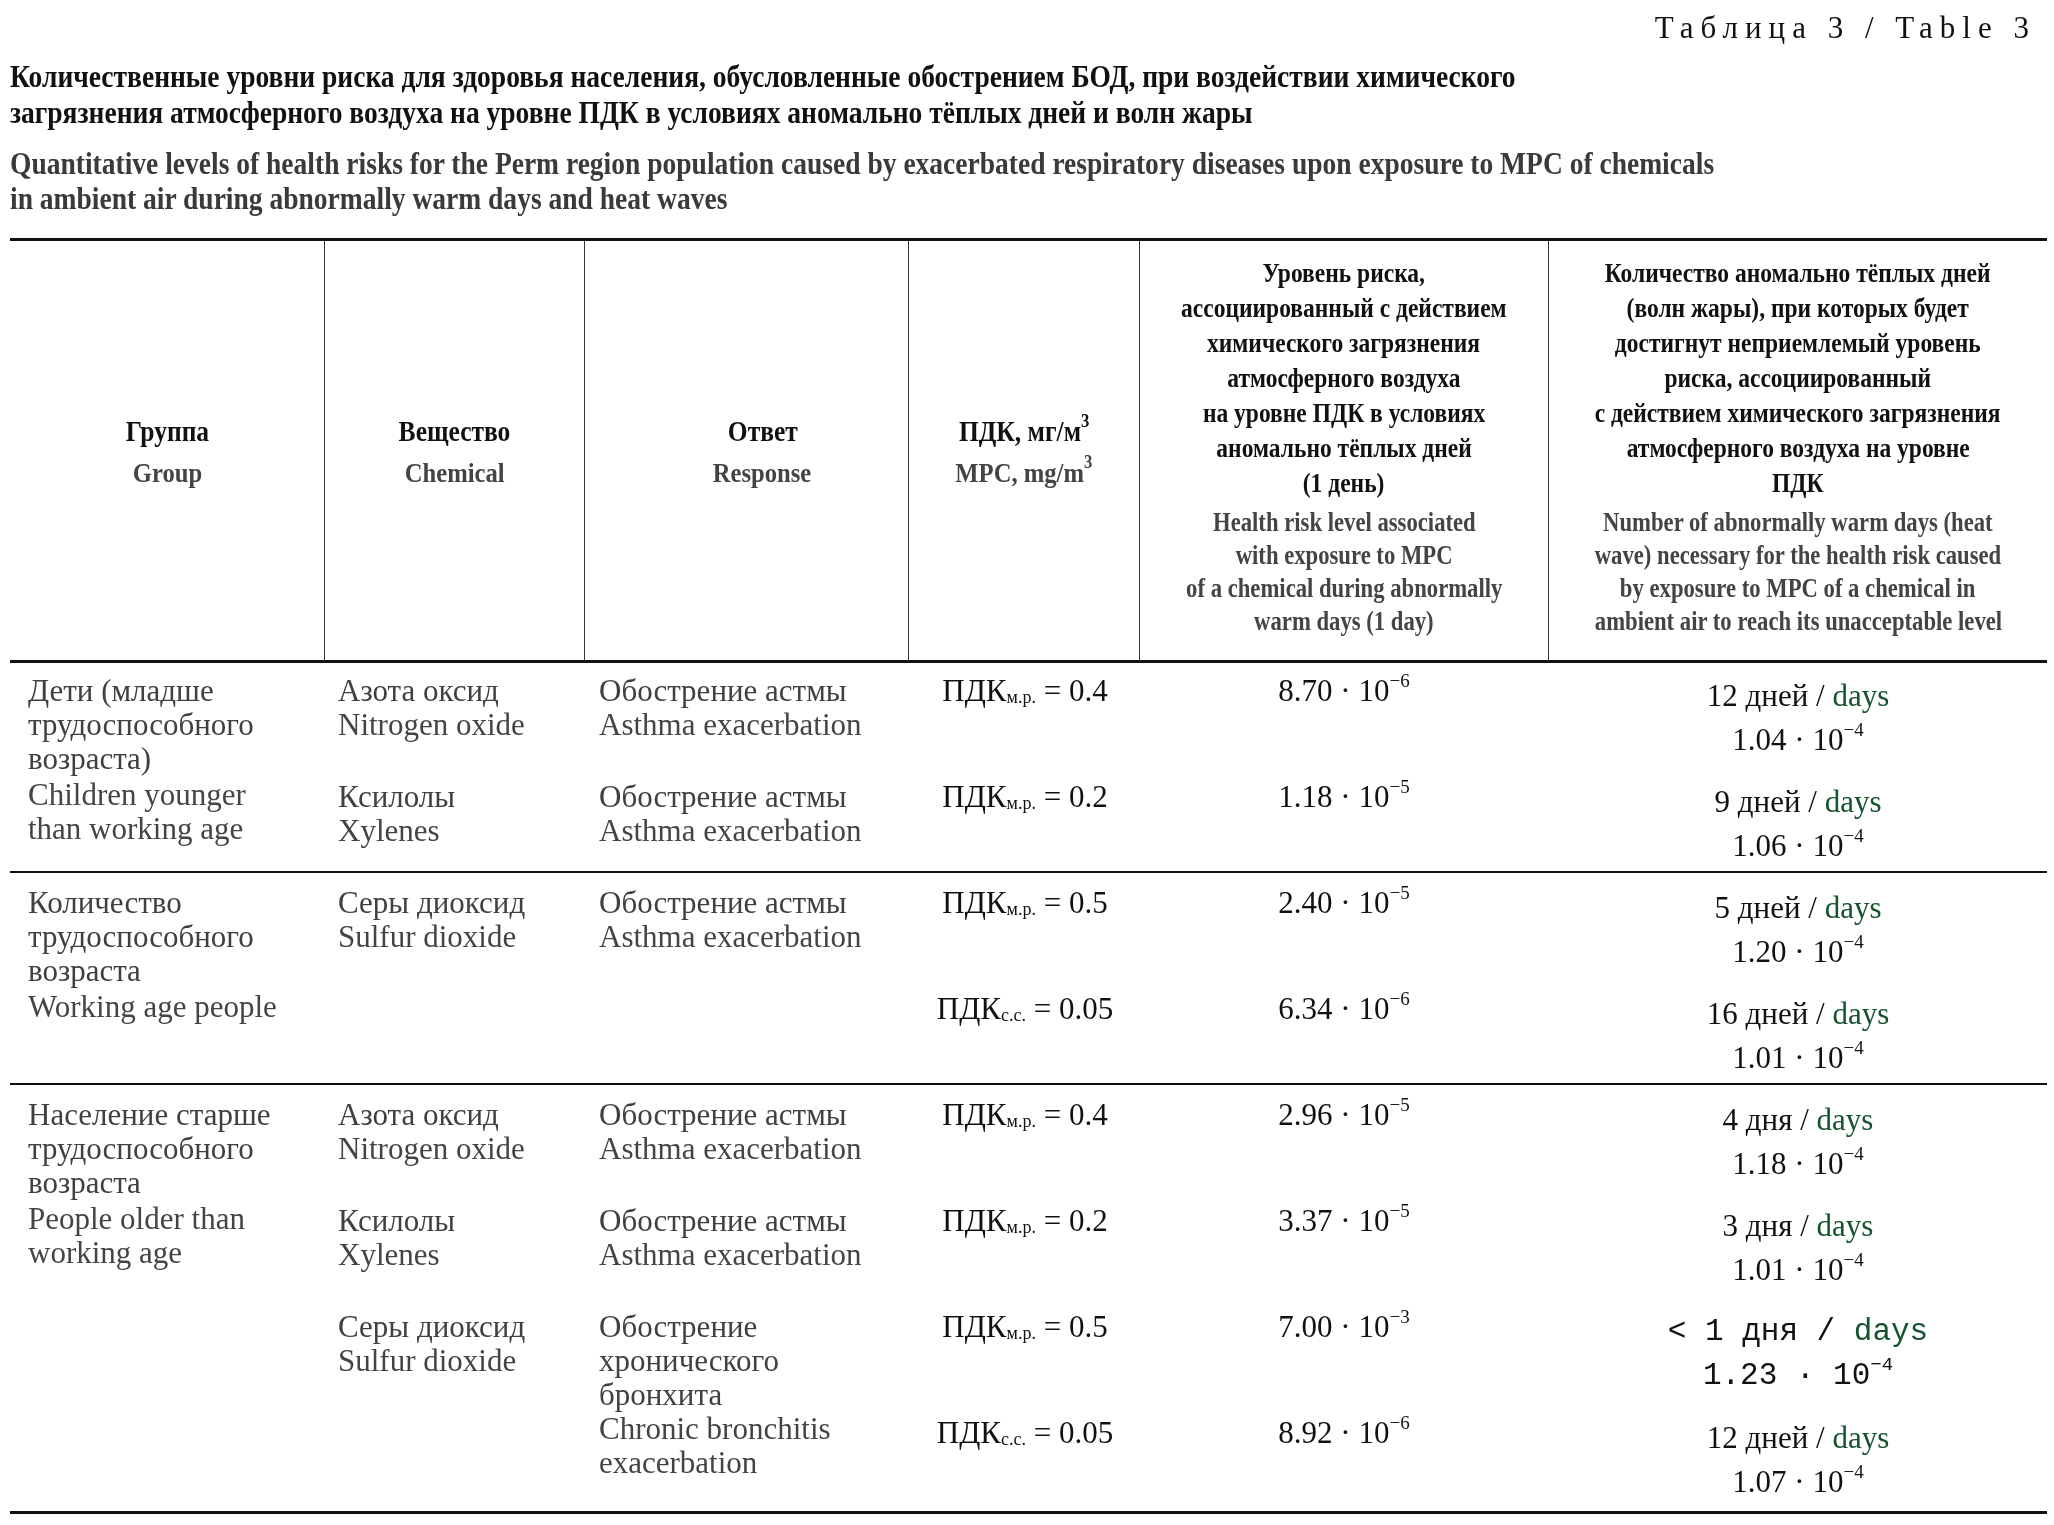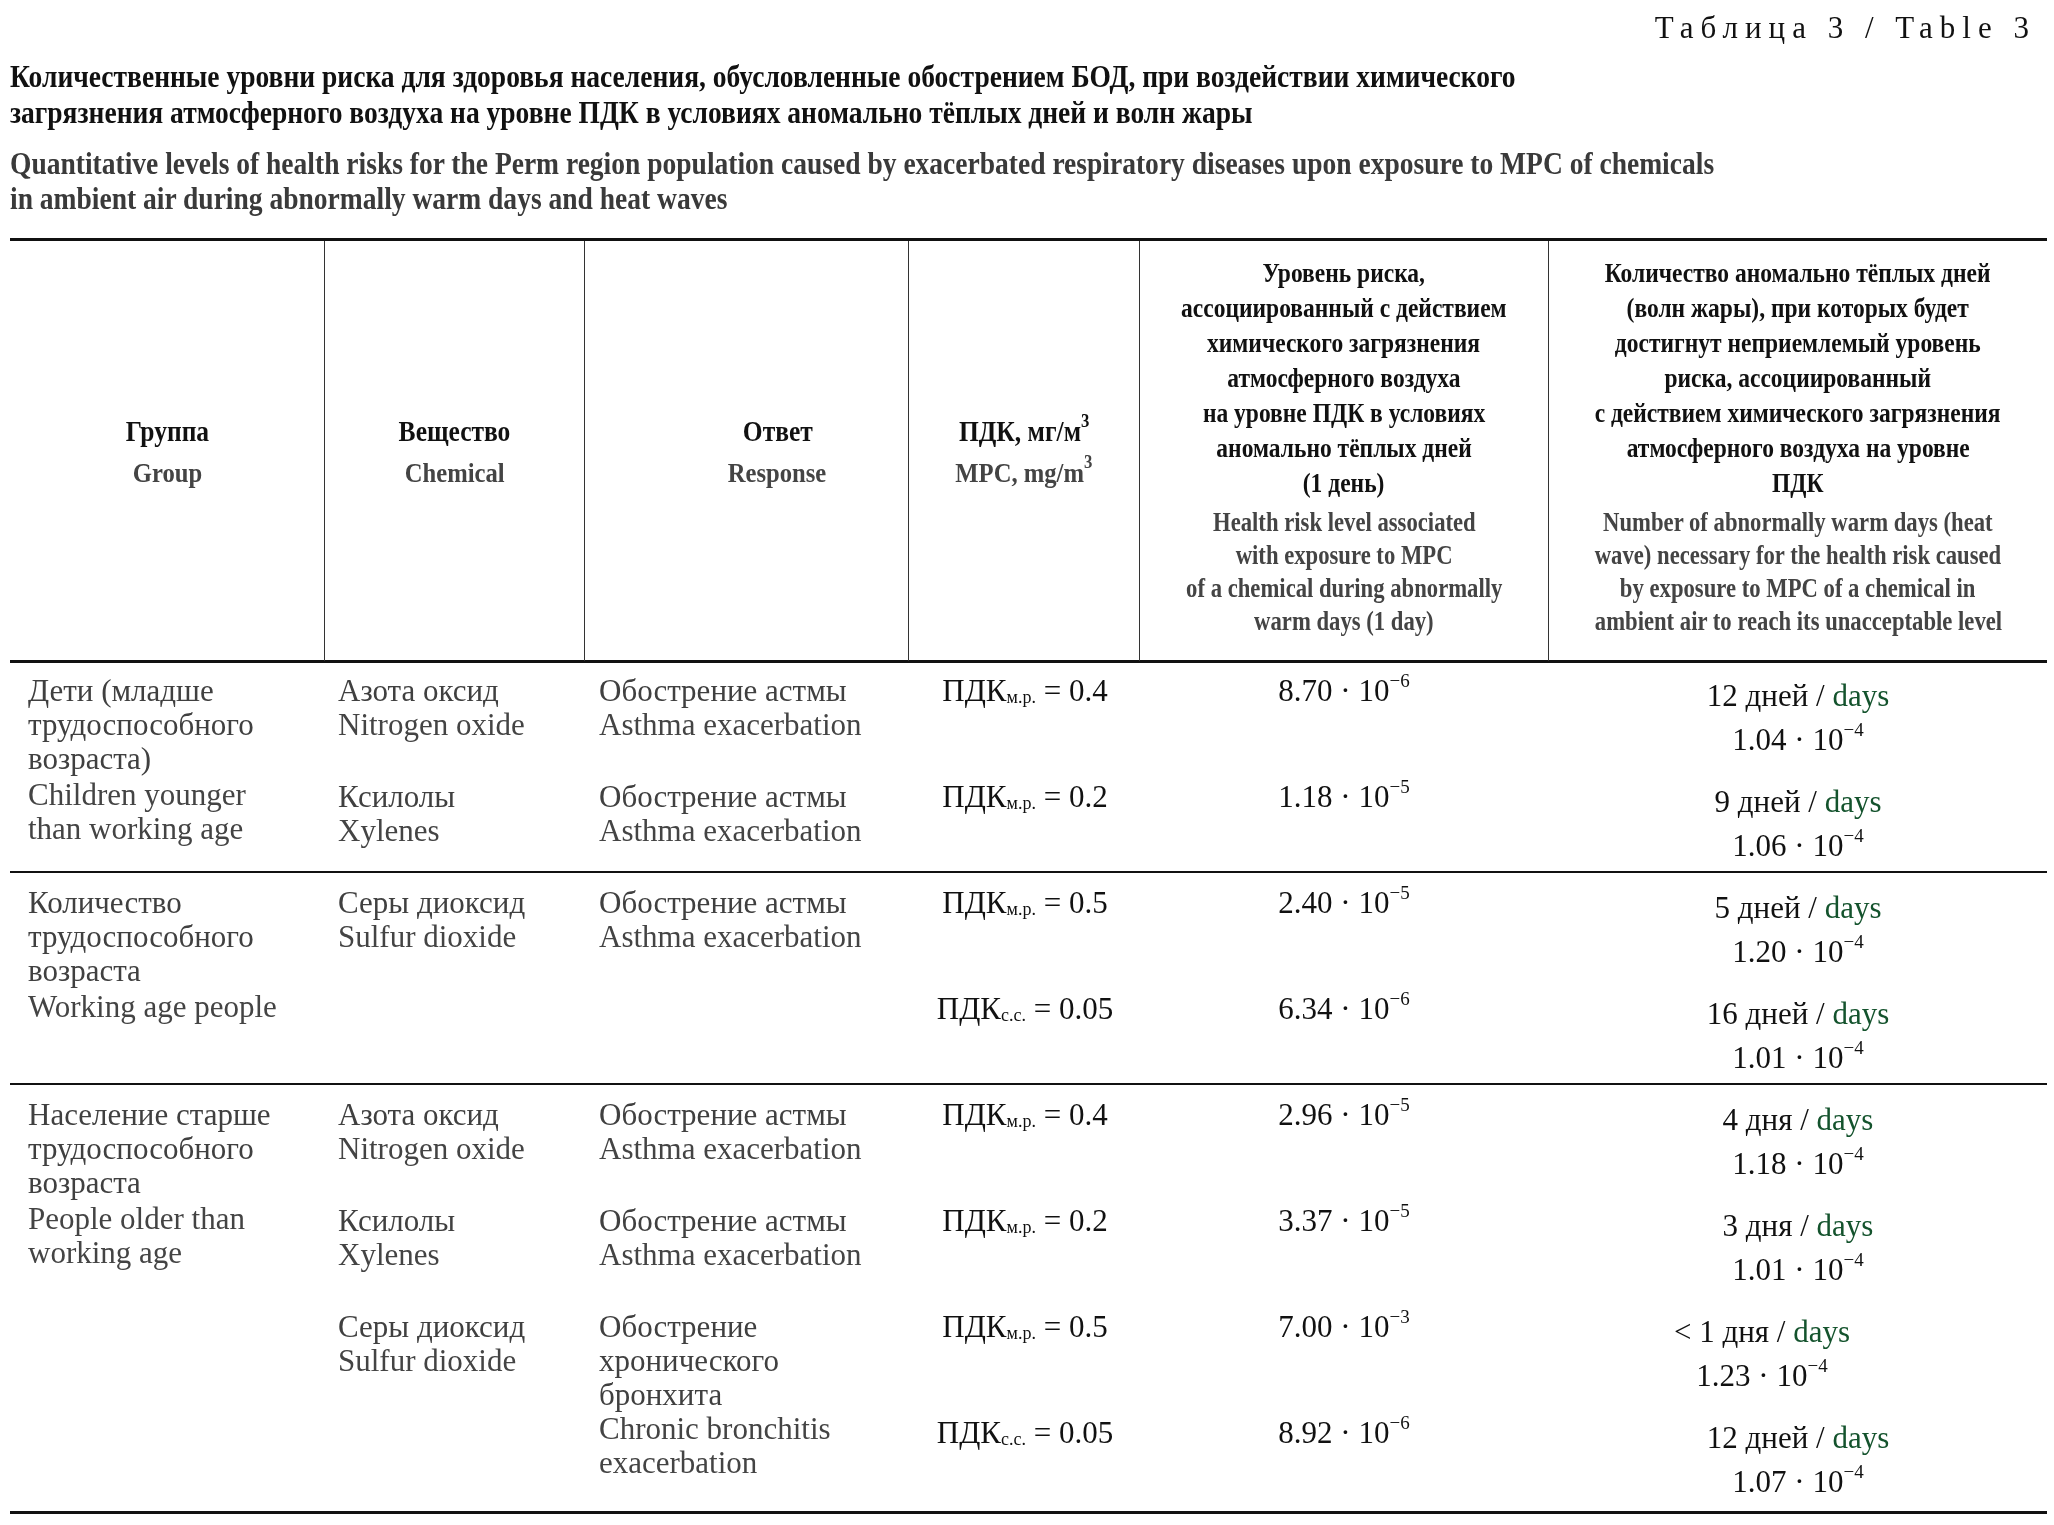--- a/index.html
+++ b/index.html
@@ -58,21 +58,21 @@
   <div class="vline" style="left:1538px;top:3px;height:420px;"></div>
 
   <div class="hcell" style="left:315px;width:259px;">
     <div class="hru">Вещество</div>
     <div class="hen">Chemical</div>
   </div>
   <div class="hcell" style="left:0;width:314px;">
     <div class="hru">Группа</div>
     <div class="hen">Group</div>
   </div>
-  <div class="hcell" style="left:606px;width:323px;">
+  <div class="hcell" style="left:591px;width:323px;">
     <div class="hru">Ответ</div>
     <div class="hen">Response</div>
   </div>
   <div class="hcell" style="left:899px;width:230px;">
     <div class="hru"><span>ПДК, мг/м</span><sup>3</sup></div>
     <div class="hen"><span>MPC, mg/m</span><sup>3</sup></div>
   </div>
   <div class="hcell" id="h-risk" style="left:1130px;width:408px;justify-content:flex-start;padding-top:14px;height:406px;">
       <div class="hsm">Уровень риска,</div>
       <div class="hsm">ассоциированный с действием</div>
@@ -213,21 +213,21 @@
       </div>
       <div class="cell" style="left:589px;top:1072px;width:310px;">
         <div class="ru">Обострение</div>
         <div class="ru">хронического</div>
         <div class="ru">бронхита</div>
         <div class="en">Chronic bronchitis</div>
         <div class="en">exacerbation</div>
       </div>
       <div class="cell num" style="left:900px;top:1072px;width:230px;"><span>ПДК</span><sub>м.р.</sub><span> = 0.5</span></div>
       <div class="cell num" style="left:1130px;top:1072px;width:408px;"><span>7.00 · 10</span><sup>−3</sup></div>
-      <div class="cell num" style="left:1503px;top:1072px;width:498px;line-height:44px;">
+      <div class="cell num" style="left:1539px;top:1072px;width:498px;line-height:44px;font-family:Liberation Mono, monospace;">
         <div><span>&lt; 1 дня /</span><span class="days-en"> days</span></div>
         <div><span>1.23 · 10</span><sup>−4</sup></div>
       </div>
       <div class="cell num" style="left:900px;top:1178px;width:230px;"><span>ПДК</span><sub>с.с.</sub><span> = 0.05</span></div>
       <div class="cell num" style="left:1130px;top:1178px;width:408px;"><span>8.92 · 10</span><sup>−6</sup></div>
       <div class="cell num" style="left:1539px;top:1178px;width:498px;line-height:44px;">
         <div><span>12 дней /</span><span class="days-en"> days</span></div>
         <div><span>1.07 · 10</span><sup>−4</sup></div>
       </div>
     </div>

